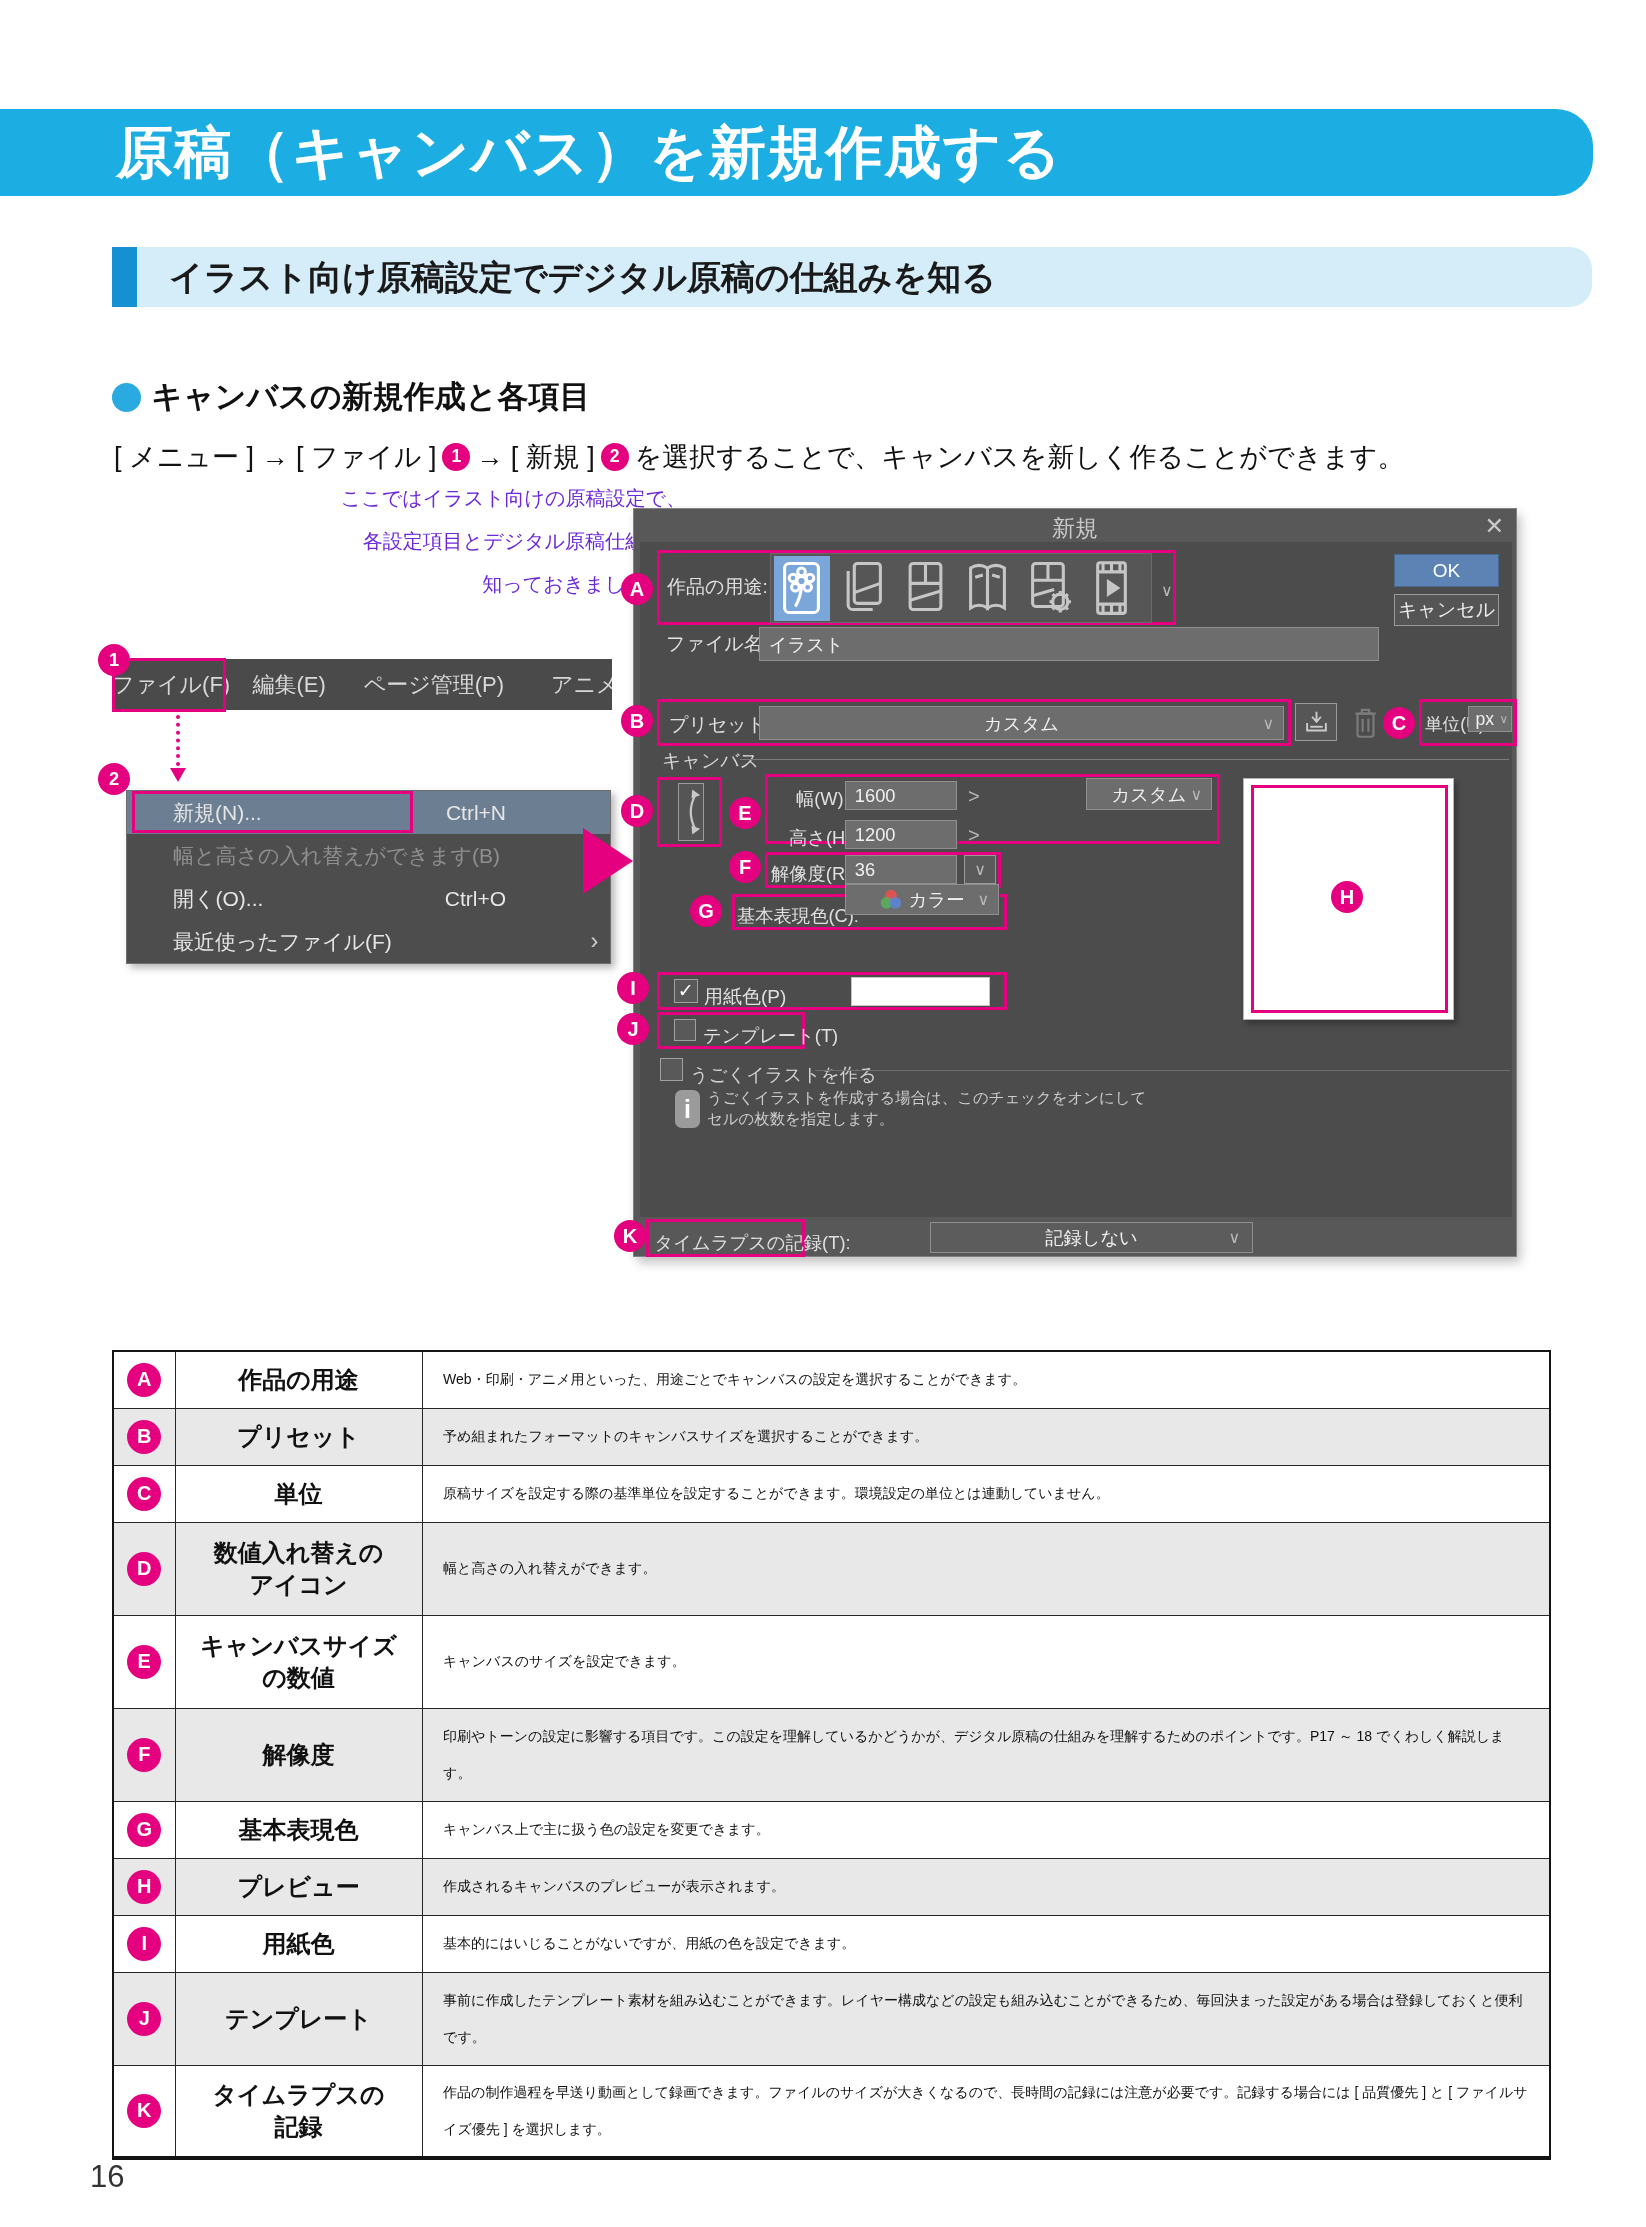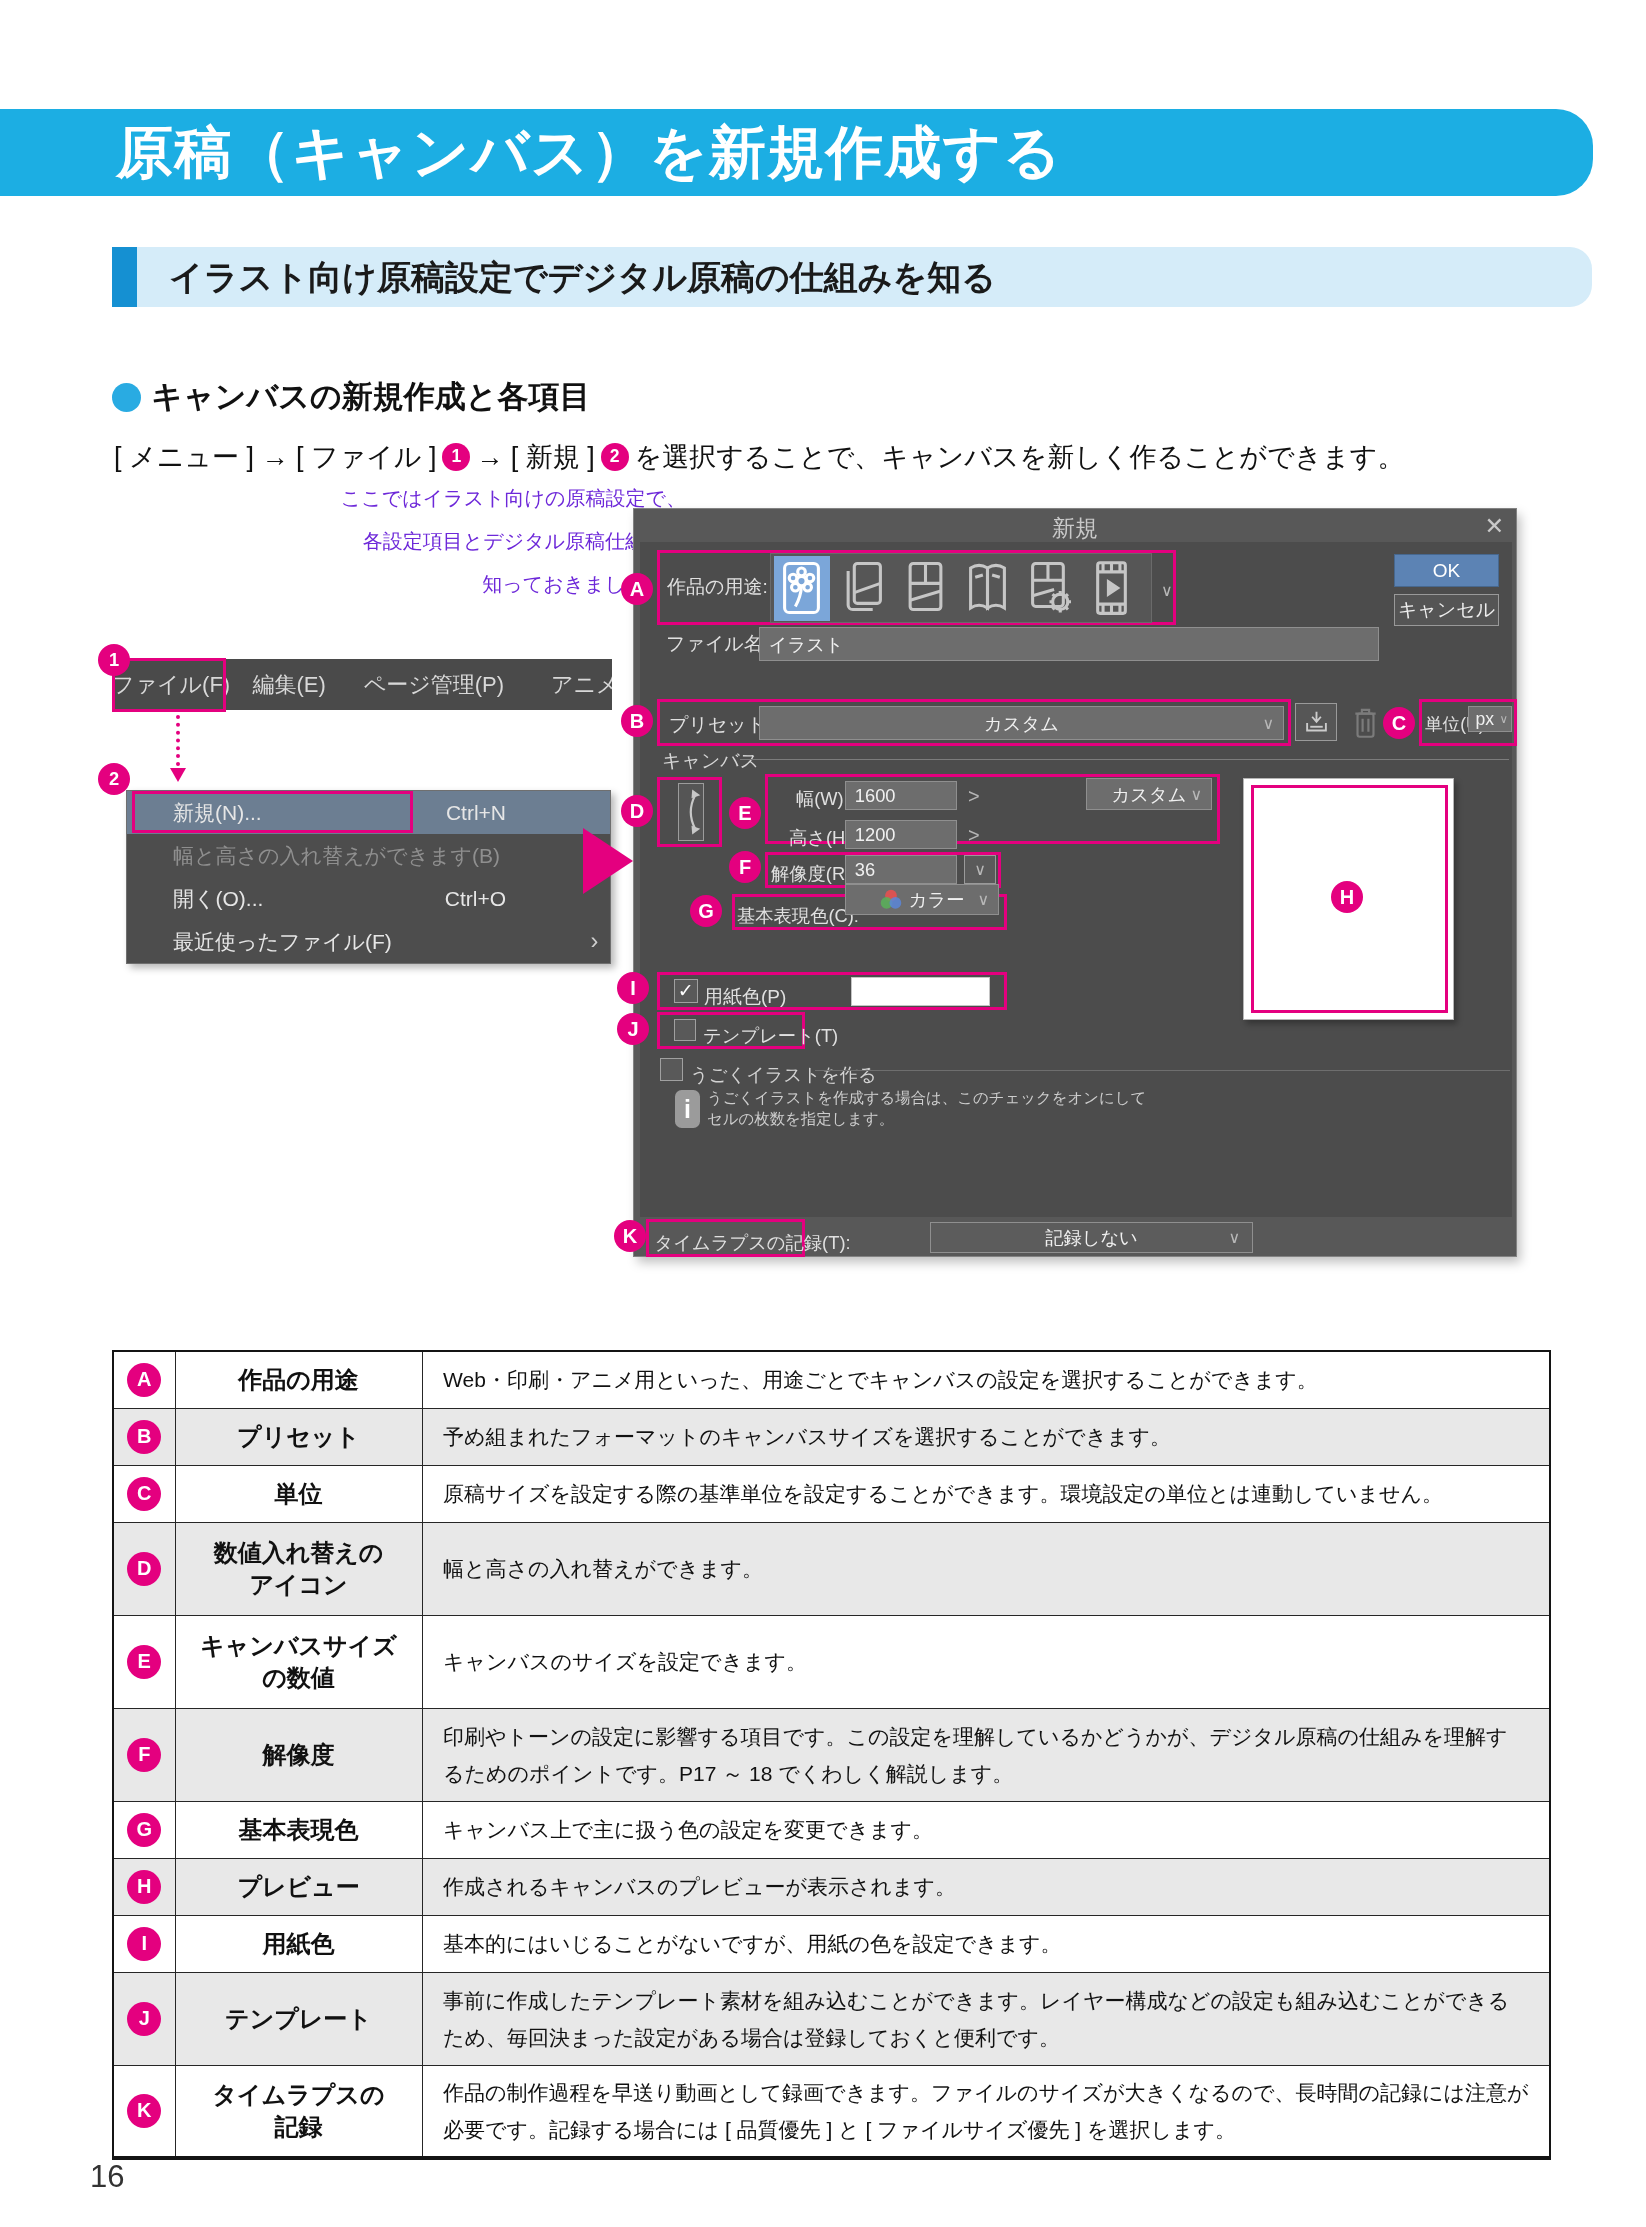--- a/index.html
+++ b/index.html
@@ -75,21 +75,21 @@
   .infotext{position:absolute;left:73px;top:578px;font-size:15.4px;line-height:21px;color:#cdcdcd;}
 
   
   .exp-table{position:absolute;left:112px;top:1350px;width:1439px;border-collapse:collapse;
     border:2.2px solid #141414;border-bottom-width:4.4px;table-layout:fixed;}
   .exp-table td{border:1.5px solid #262626;vertical-align:middle;}
   .rh1{height:57px;} .rh2{height:93px;}
   tr.gray td{background:#e8e8e8;}
   td.tb{text-align:center;}
   td.tl{text-align:center;font-weight:bold;font-size:24px;color:#111;white-space:pre-line;line-height:32px;}
-  td.td{padding:5.9px 20.6px;font-size:21px;line-height:37px;color:#111;}
+  td.td{padding:5.9px 20.6px;font-size:14px;line-height:37px;color:#111;}
   .tbadge{display:inline-flex;width:34px;height:34px;border-radius:50%;background:#e4007f;color:#fff;
     font-size:20px;font-weight:bold;align-items:center;justify-content:center;}
   .pagenum{position:absolute;left:90px;top:2159px;font-size:31px;color:#333;}
   svg{display:block;}
 </style>
 </head>
 <body>
 
 <div class="page">
 

